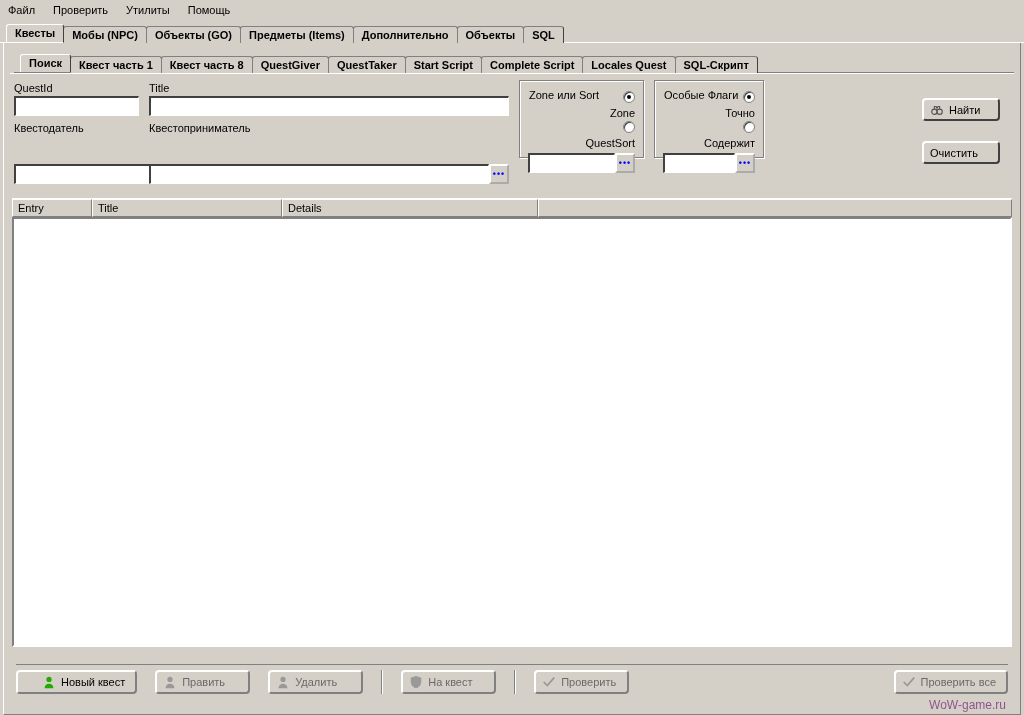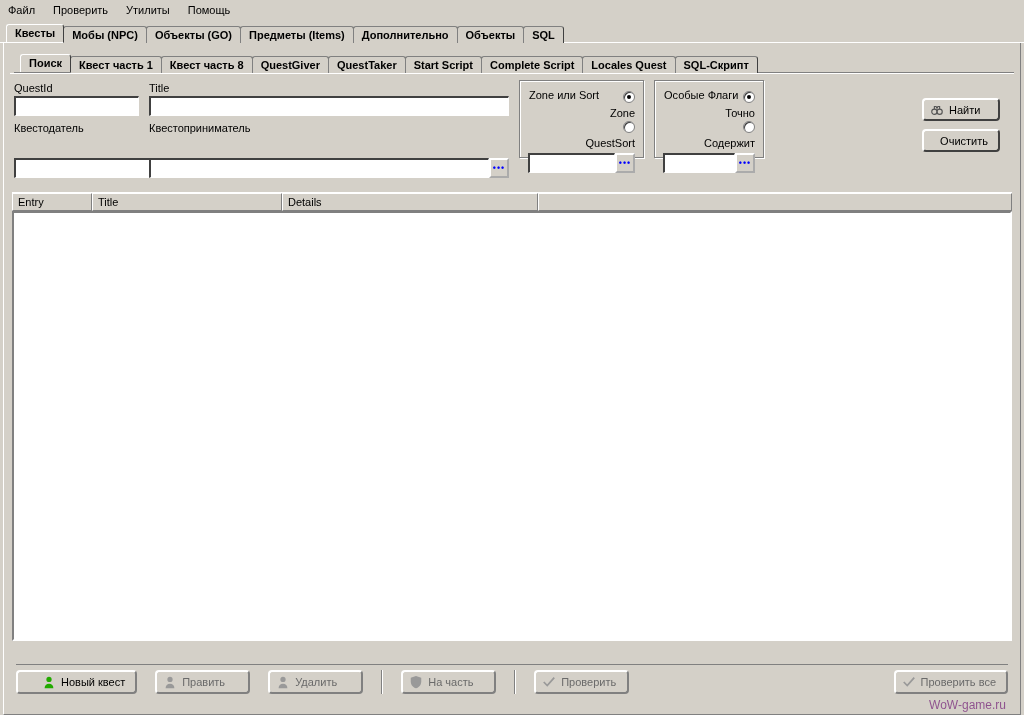--- a/index.html
+++ b/index.html
@@ -155,21 +155,21 @@
   
   .topform {
     display:grid;
     grid-template-columns: 125px 360px 125px 110px 1fr;
     column-gap:10px;
     padding:2px 4px 8px 4px;
   }
   .cell{ display:flex; flex-direction:column; }
 
   .right-btns{
-    display:flex; flex-direction:column; gap:8px;
+    display:flex; flex-direction:column; gap:20px;
     align-items:flex-end;
     padding-right:10px;
     padding-top:18px;
   }
 
   
   .listhdr{
     display:flex;
     border-top:1px solid #fff;
     background:#d4d0c8;
@@ -323,21 +323,21 @@
             <svg viewBox="0 0 16 16">
                 <g fill="none" stroke="#555" stroke-width="1.3">
                   <circle cx="5" cy="10" r="3"></circle>
                   <circle cx="11" cy="10" r="3"></circle>
                   <path d="M5 7V4h2l1 2h0l1-2h2v3"></path>
                 </g>
               </svg>
           </span>
           <span>Найти</span>
         </button>
-        <button class="btn round" style="width:78px;justify-content:flex-end">
+        <button class="btn round" style="width:78px;justify-content:flex-start">
           <span>Очистить</span>
         </button>
       </div>
 
       <div class="cell" style="grid-column:1;">
         <div class="combo">
           <input class="txt" style="flex: 1 1 0%;" value="">
           <div class="combo-btn">
               <span>•••</span>
             </div>
@@ -391,21 +391,21 @@
         </span>
         <span>Удалить</span>
       </button>
       <div class="divider"></div>
       <button class="btn flat">
         <span class="ico">
           <svg viewBox="0 0 16 16">
               <path d="M8 1l6 2v4c0 5-3 7-6 8-3-1-6-3-6-8V3z" fill="#999"></path>
             </svg>
         </span>
-        <span>На часть</span>
+        <span>На квест</span>
       </button>
       <div class="divider"></div>
       <button class="btn flat">
         <span class="ico">
           <svg viewBox="0 0 16 16">
               <path d="M2 8l4 4 8-9" fill="none" stroke="#999" stroke-width="2"></path>
             </svg>
         </span>
         <span>Проверить</span>
       </button>

